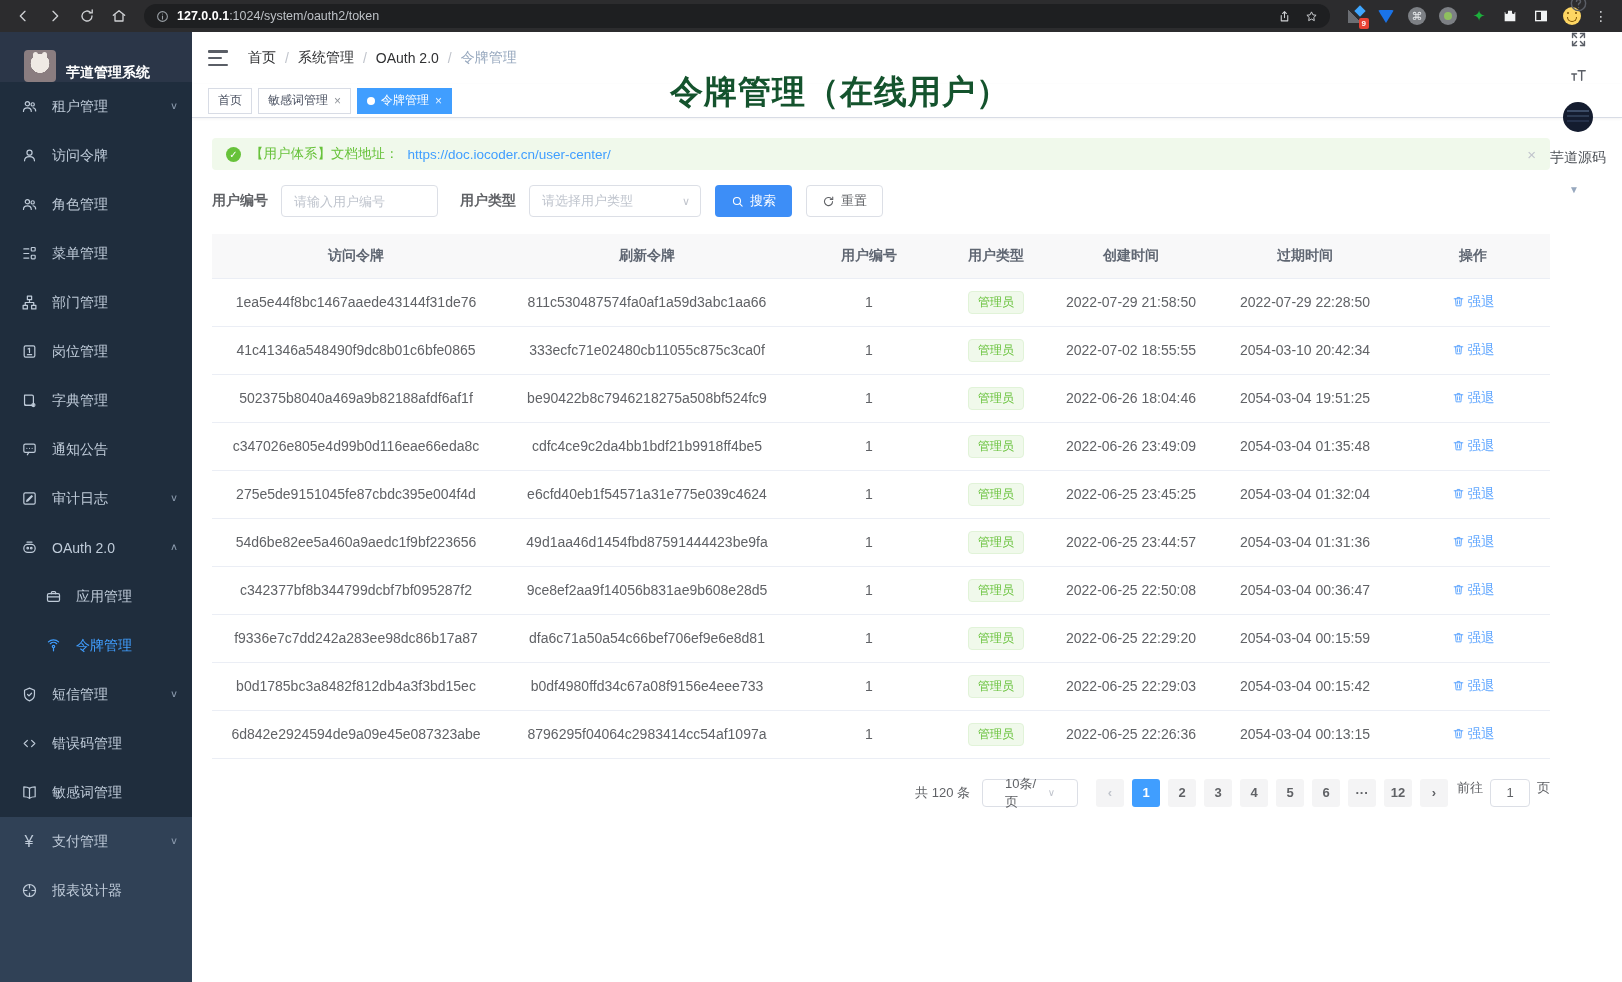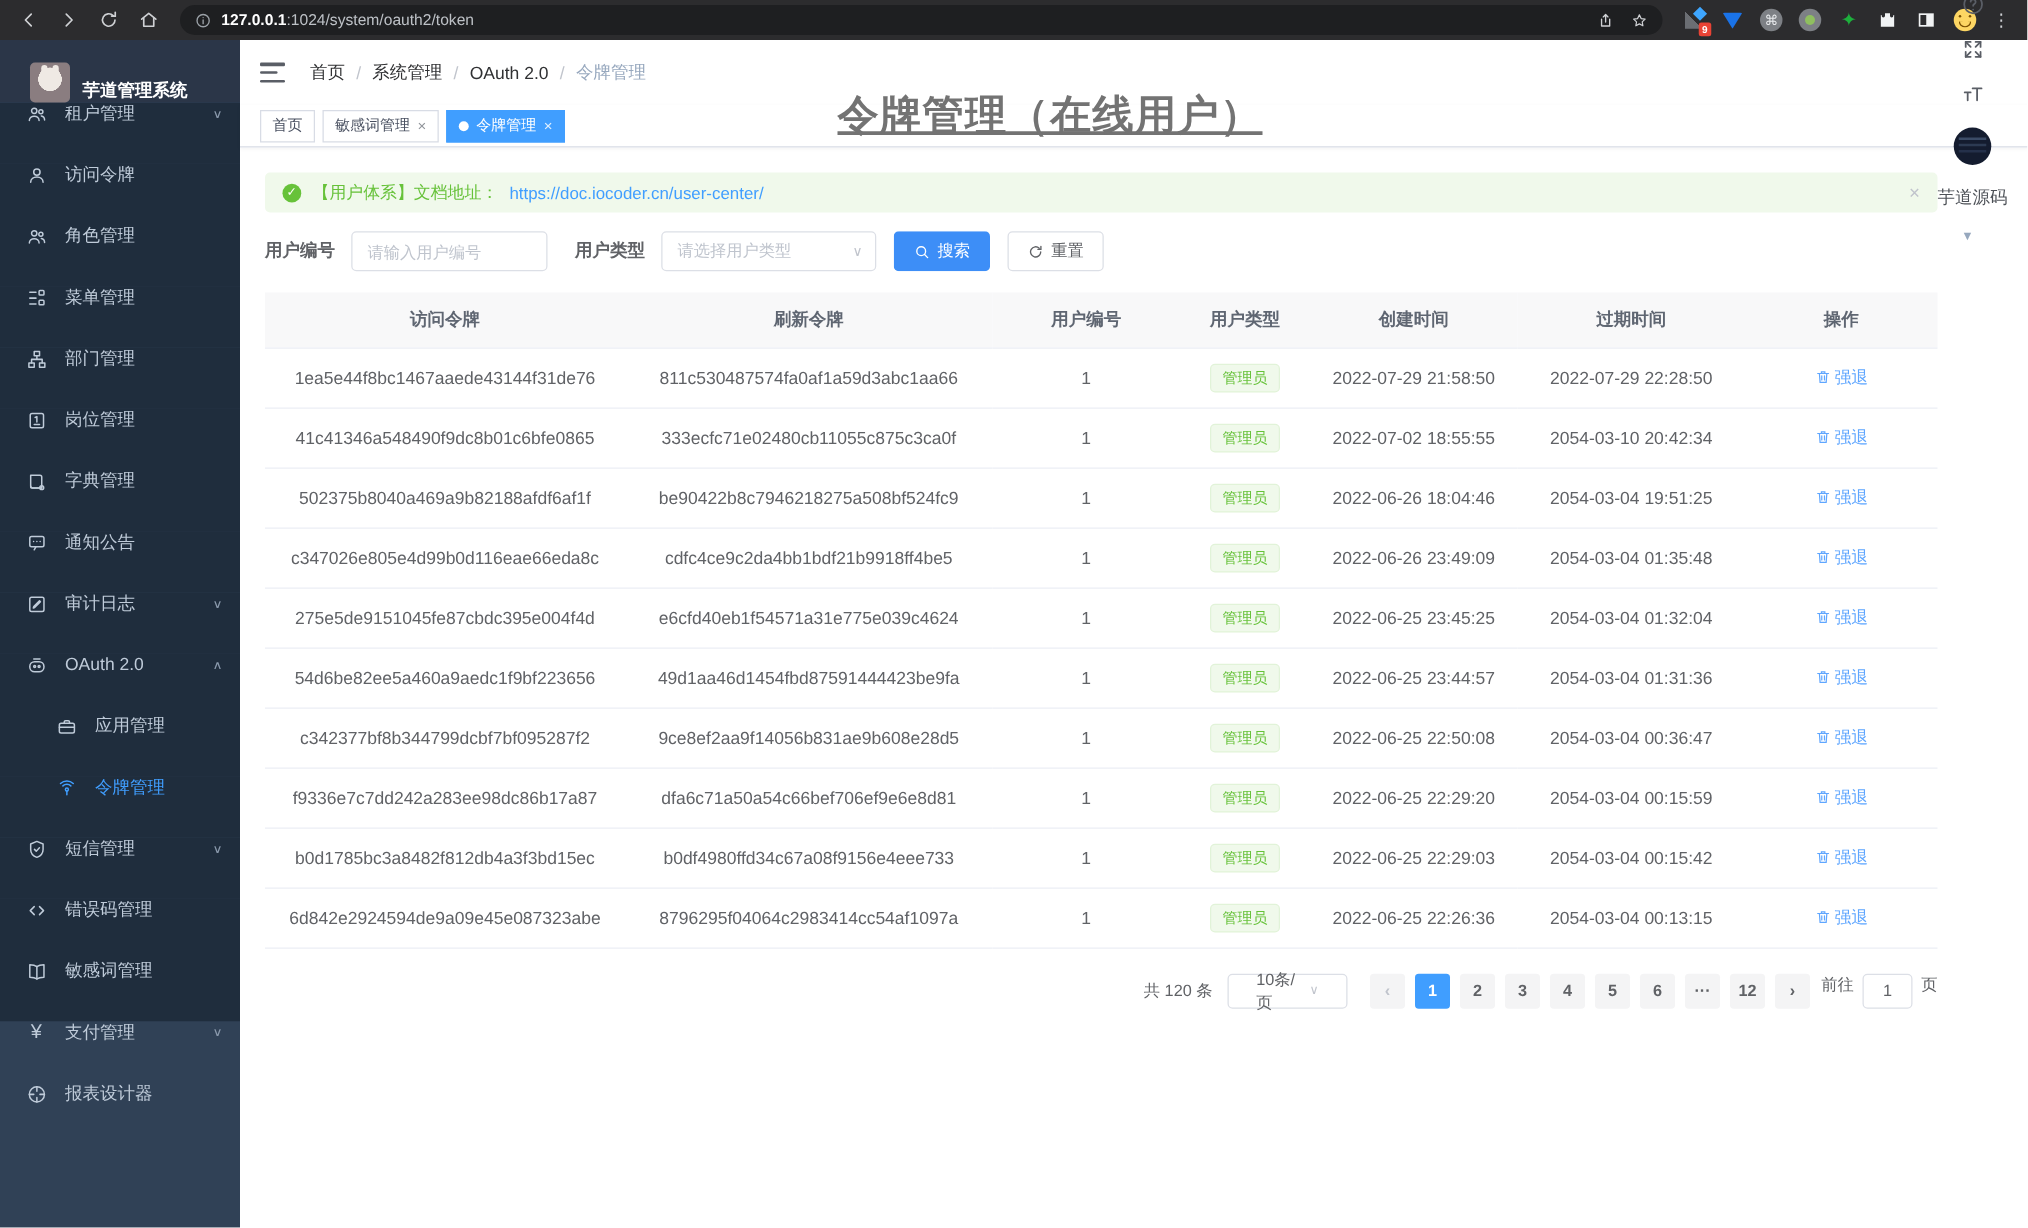--- a/index.html
+++ b/index.html
@@ -36,21 +36,21 @@
 
   
   .app { display:flex; height:950px; }
   .sidebar { width:192px; background:#304156; display:flex; flex-direction:column; flex:0 0 auto; }
   .logo-bar { height:50px; background:#2b3648; display:flex; align-items:flex-end; gap:10px; padding-left:24px; flex:0 0 auto; }
   .logo-img { width:32px; height:32px; border-radius:4px; flex:0 0 auto;
     background:radial-gradient(circle at 50% 42%, #efe9e4 0 38%, #8a7d80 39% 100%); position:relative; overflow:hidden; }
   .logo-img:before { content:""; position:absolute; top:2px; left:9px; width:5px; height:12px; background:#efe9e4; border-radius:3px; box-shadow:9px 0 0 #efe9e4; }
   .logo-title { color:#fff; font-size:14px; font-weight:700; }
   .menu { flex:1; overflow:hidden; background:#304156; }
-  .m-item { height:49px; display:flex; gap:14px; padding-left:20px; padding-right:14px;
+  .m-item { height:49px; display:flex; align-items:center; gap:14px; padding-left:20px; padding-right:14px;
     font-size:14px; color:#bfcbd9; cursor:pointer; }
   .m-item.dark { background:#1f2d3d; }
   .m-item.lv2 { padding-left:44px; }
   .m-item .m-ic { width:18px; height:18px; display:flex; align-items:center; justify-content:center; flex:0 0 auto; }
   .m-item .m-ic svg { width:17px; height:17px; stroke:currentColor; fill:none; stroke-width:1.7; stroke-linecap:round; stroke-linejoin:round; }
   .m-item.active { color:#409eff; }
   .m-arrow { margin-left:auto; color:#8a99ac; font-size:11px; transform:scaleY(.85); }
   .char-ic { font-size:16px; line-height:1; }
 
   
@@ -376,21 +376,21 @@
               <circle cx="12" cy="12" r="8.5"></circle>
               <path d="M12 3.5v5M12 15.5v5M3.5 12h5M15.5 12h5"></path>
             </svg>
           </span>
           <span>报表设计器</span>
         </div>
       </nav>
   </aside>
 
   <div class="main">
-    <div class="annotation" id="annotation" style="color: #737373; text-decoration: underline;">令牌管理（在线用户）</div>
+    <div class="annotation" id="annotation" style="color: #14532d;">令牌管理（在线用户）</div>
 
     <div class="navbar">
       <div class="hamburger">
           <span></span>
           <span></span>
           <span></span>
         </div>
       <div class="breadcrumb" id="breadcrumb">
           <span class="bc">首页</span>
           <span class="sep">/</span>

